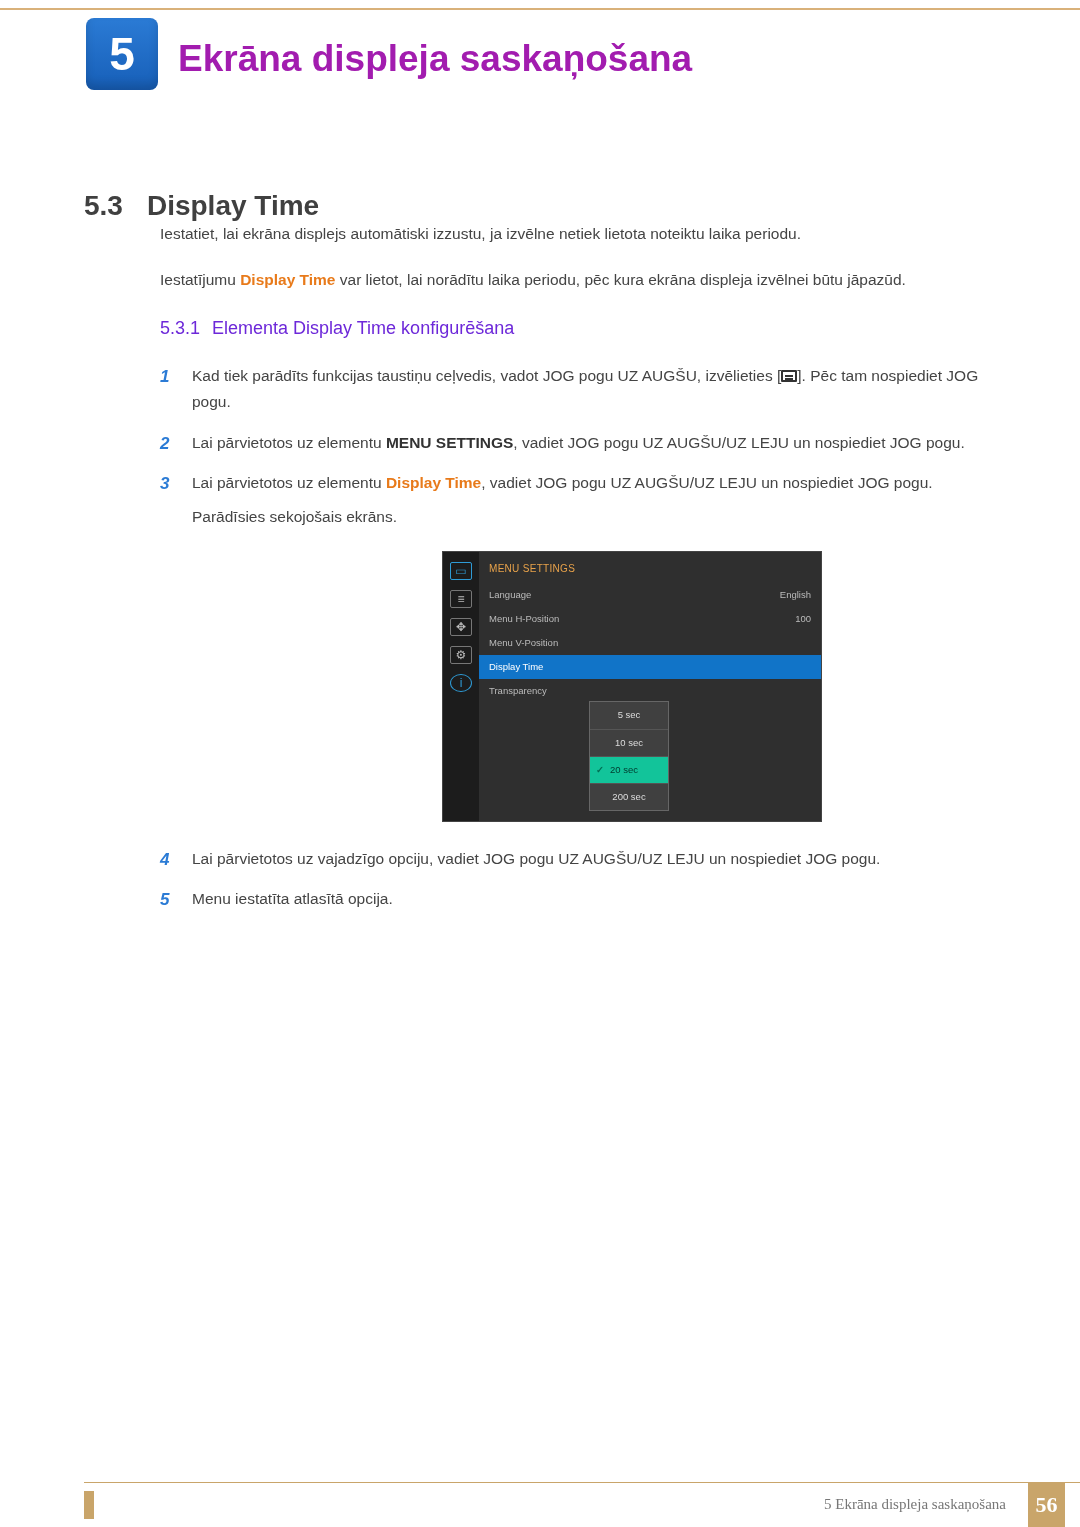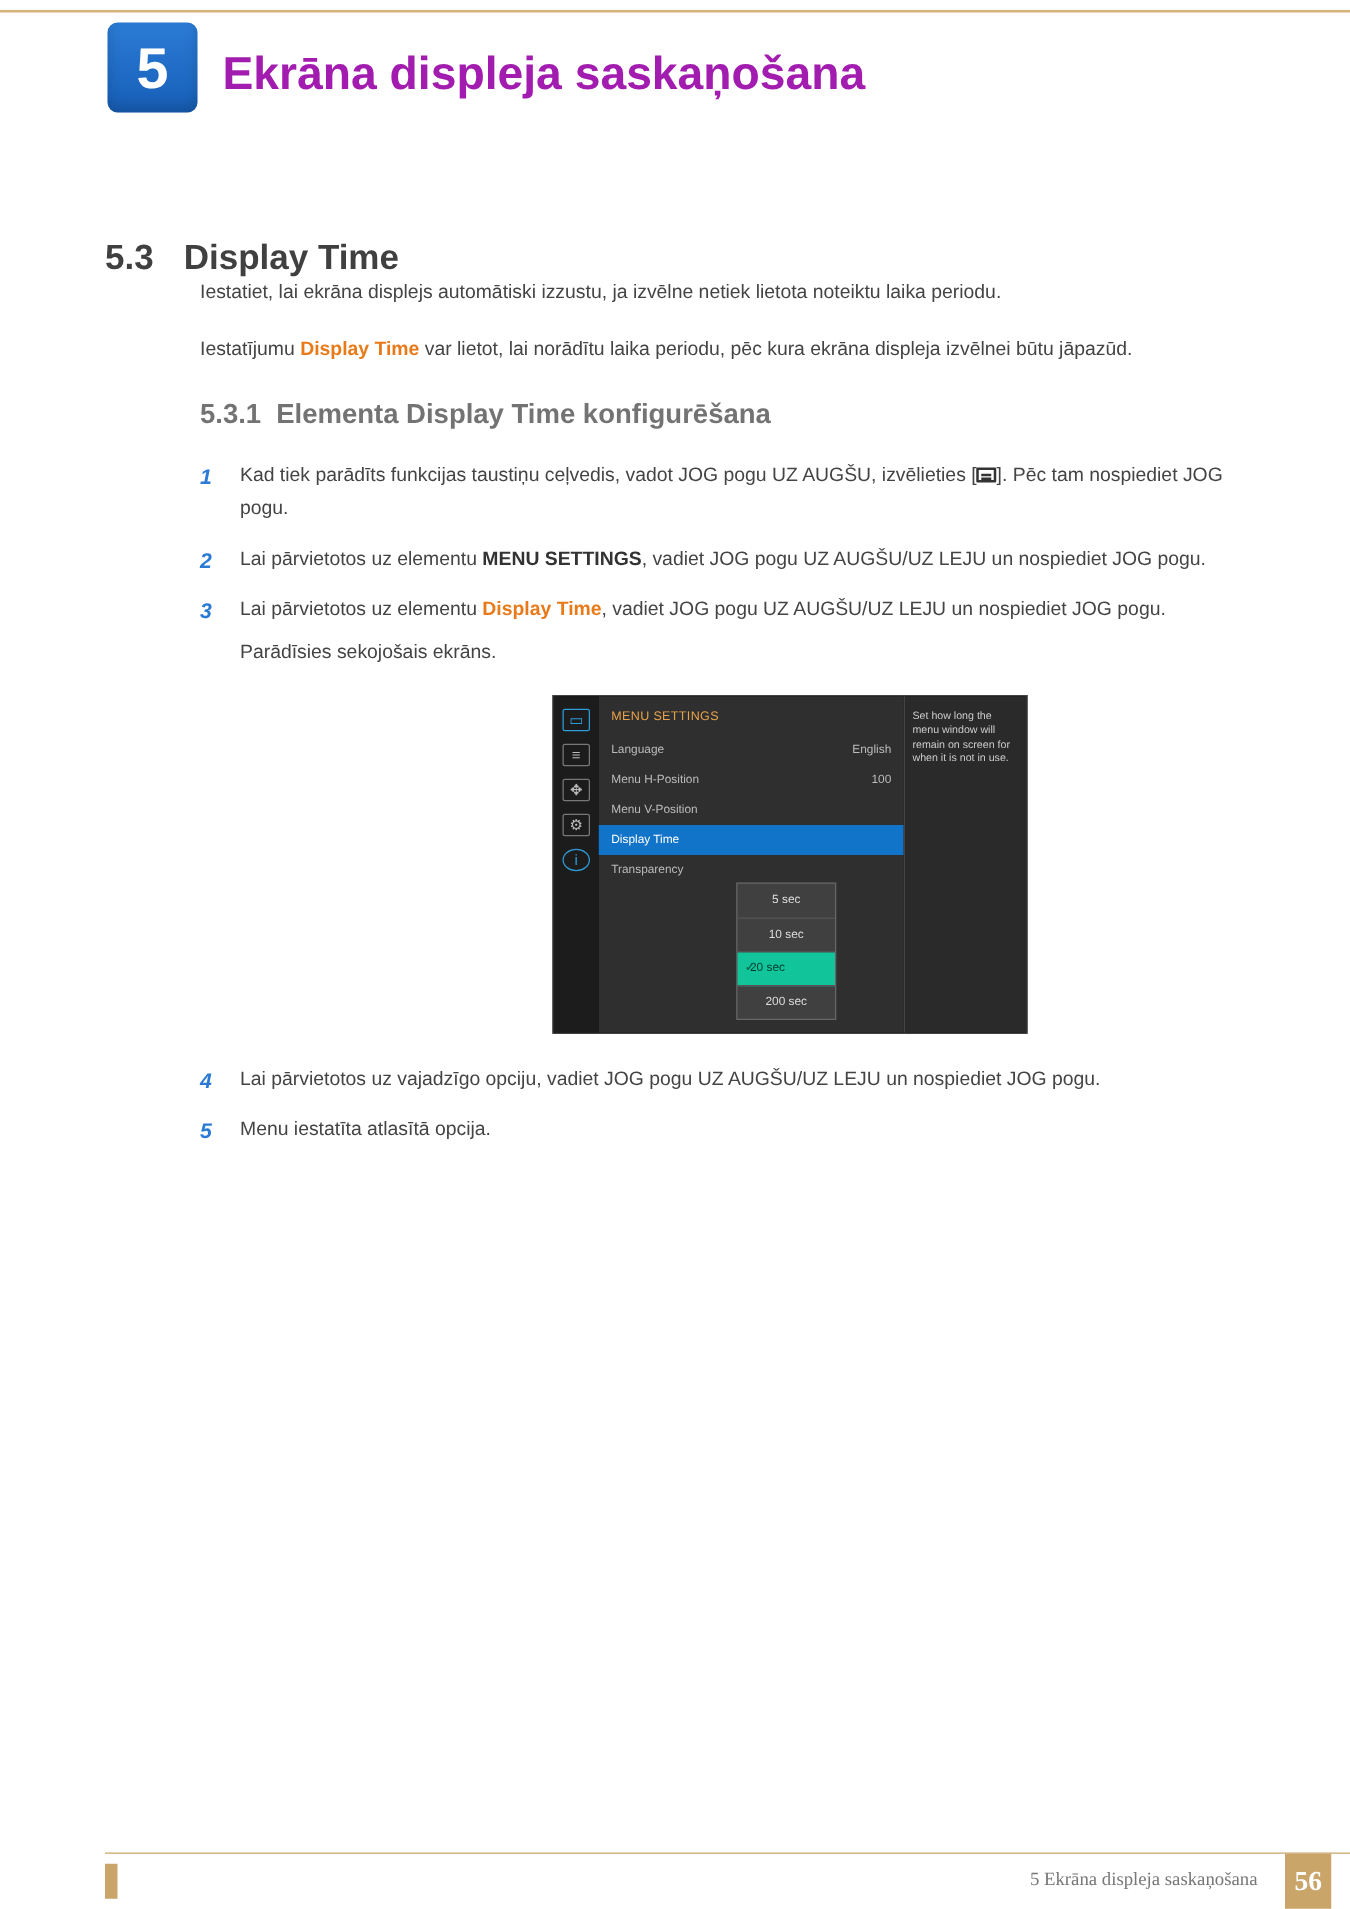--- a/index.html
+++ b/index.html
@@ -56,23 +56,23 @@
     color: #444;
     line-height: 1.55;
     margin-bottom: 22px;
     margin-left: 76px;
   }
   .orange { color: #e87a1a; font-weight: 700; }
   .subheading {
     margin-top: 26px;
     margin-bottom: 24px;
     margin-left: 76px;
-    font-size: 22px;
-    font-weight: 700;
-    color: #737373;
+    font-size: 18px;
+    font-weight: 400;
+    color: #6d28d9;
   }
   .subnum { margin-right: 12px; }
   ol.steps {
     list-style: none;
     margin-left: 76px;
     counter-reset: none;
   }
   ol.steps > li {
     position: relative;
     padding-left: 32px;
@@ -175,21 +175,21 @@
     font-size: 9.5px;
     text-align: center;
     border-bottom: 1px solid #555;
     color: #ddd;
   }
   .osd-dropdown .opt:last-child { border-bottom: none; }
   .osd-dropdown .opt.selected {
     background: #12c49a;
     color: #003a2e;
     text-align: left;
-    padding-left: 10px;
+    padding-left: 20px;
     position: relative;
   }
   .osd-dropdown .opt.selected::before {
     content: "✓";
     position: absolute;
     left: 6px;
     color: #006d52;
     font-weight: bold;
   }
   
@@ -298,21 +298,20 @@
             <span>Transparency</span>
               <span></span>
           </div>
           <div class="osd-dropdown">
             <div class="opt">5 sec</div>
             <div class="opt">10 sec</div>
             <div class="opt selected">20 sec</div>
             <div class="opt">200 sec</div>
           </div>
         </div>
-        <div class="osd-side">Set how long the menu window will remain on screen for when it is not in use.</div>
       </div>
     </li>
     <li>
       <span class="step-no">4</span>
       <span>Lai pārvietotos uz vajadzīgo opciju, vadiet JOG pogu UZ AUGŠU/UZ LEJU un nospiediet JOG pogu.</span>
     </li>
     <li>
       <span class="step-no">5</span>
       <span>Menu iestatīta atlasītā opcija.</span>
     </li>

